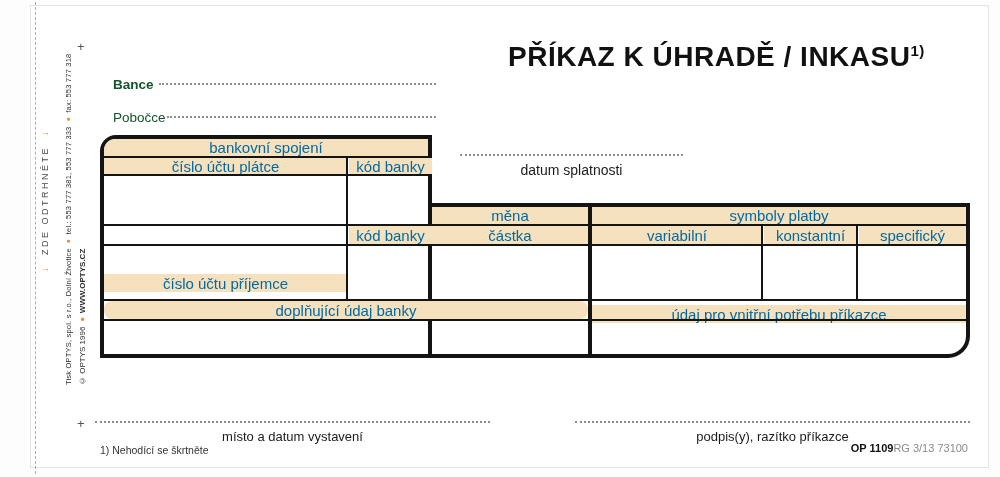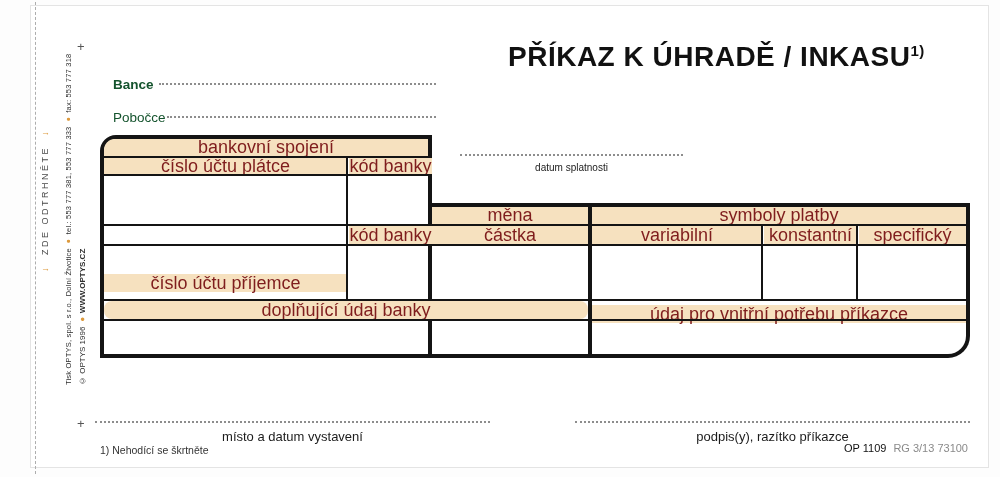--- a/index.html
+++ b/index.html
@@ -32,44 +32,44 @@
 
   
   .lbl { position:absolute; font-size:13.5px; color:#14532d; }
   .bank-lbl { left:113px; top:77px; font-weight:bold; }
   .branch-lbl { left:113px; top:110px; }
   .dotted { position:absolute; border-bottom:2px dotted #8d8d8d; }
   .bank-dots { left:159px; top:71px; width:277px; height:14px; }
   .branch-dots { left:167px; top:104px; width:269px; height:14px; }
   .due-dots { left:460px; top:142px; width:223px; height:14px; }
   .due-lbl { position:absolute; left:460px; top:162px; width:223px; text-align:center;
-             font-size:10px; }
+             font-size:14px; }
 
   
   .form-wrap { position:absolute; left:100px; top:135px; width:870px; height:223px; }
   .outline { position:absolute; border:4px solid #141414; }
   .left-outline { left:0; top:0; width:332px; height:223px; border-radius:16px 0 0 0; }
   .right-outline { left:332px; top:68px; width:538px; height:155px; border-left:none;
                    border-radius:0 0 22px 0; }
   .cell { position:absolute; background:#f6e1bf; display:flex; align-items:center;
-          justify-content:center; font-size:18px; color:#7f1d1d; }
+          justify-content:center; font-size:15px; color:#0369a1; }
   .hline, .vline { position:absolute; background:#141414; }
   .field { position:absolute; background:transparent; }
 
   
   .place-dots { left:95px; top:413px; width:395px; height:10px; }
   .place-lbl { position:absolute; left:95px; top:429px; width:395px; text-align:center;
                font-size:13px; }
   .sign-dots { left:575px; top:413px; width:395px; height:10px; }
   .sign-lbl { position:absolute; left:575px; top:429px; width:395px; text-align:center;
               font-size:13px; }
   .footnote { position:absolute; left:100px; top:444px; font-size:10.5px; color:#333; }
   .codes { position:absolute; left:800px; top:442px; width:168px; text-align:right;
            font-size:11px; }
-  .codes .form-code { font-weight:normal; color:#111; margin-right:7px; }
+  .codes .form-code { font-weight:bold; color:#111; }
   .codes .print-code { color:#8a8a8a; }
 </style>
 </head>
 <body>
 
 <div class="screen">
   <div class="paper"></div>
 
   <div class="tear-line"></div>
   <div class="vtext tear-text">

